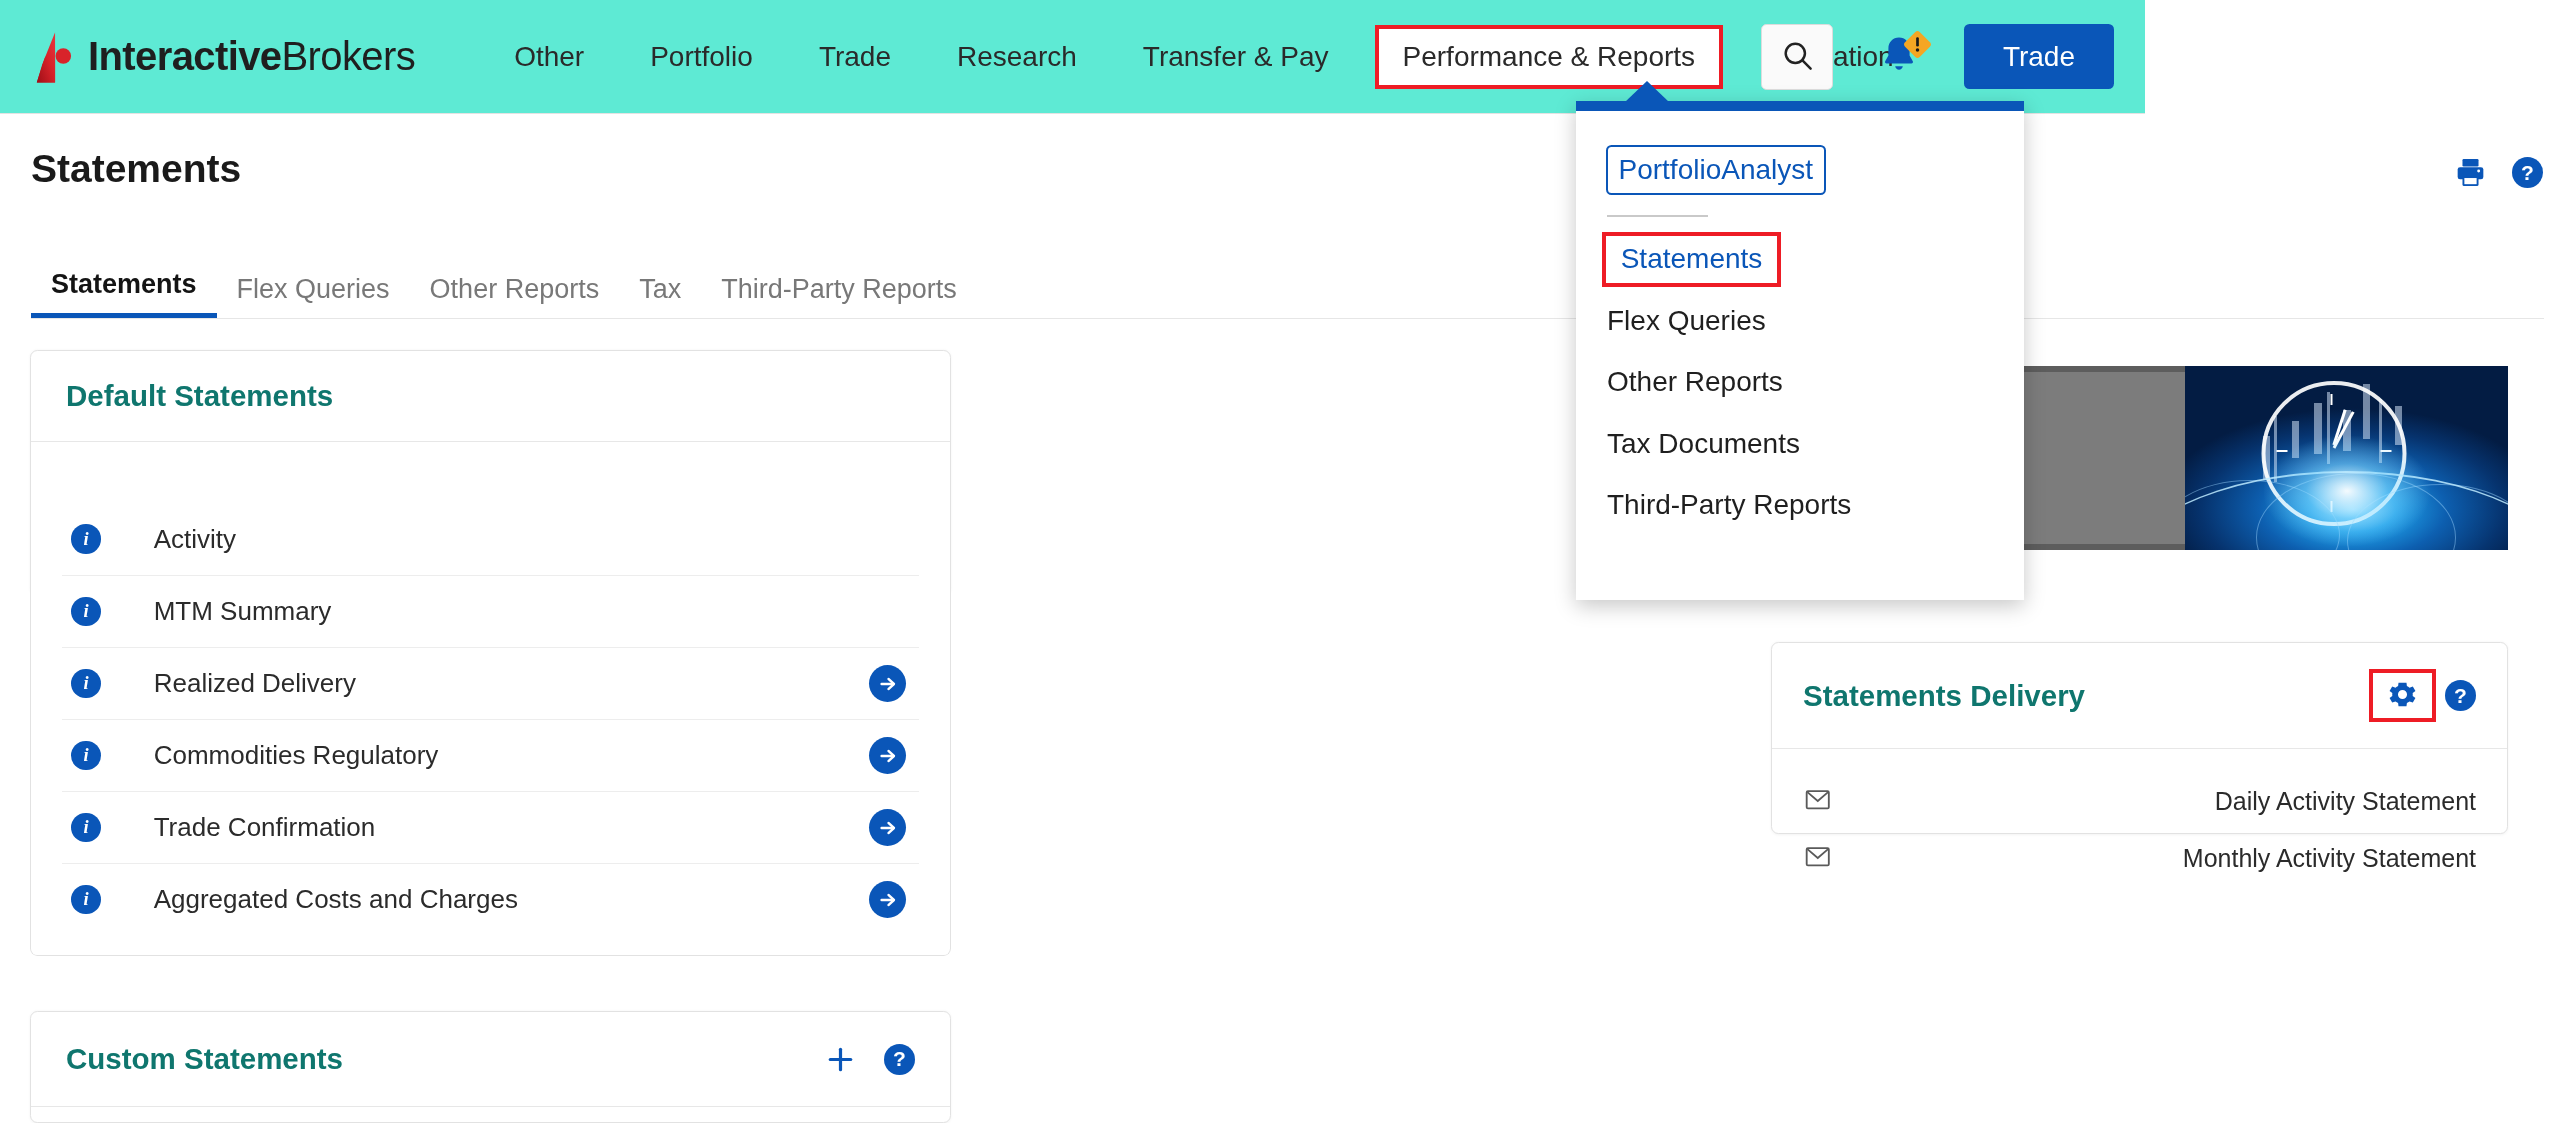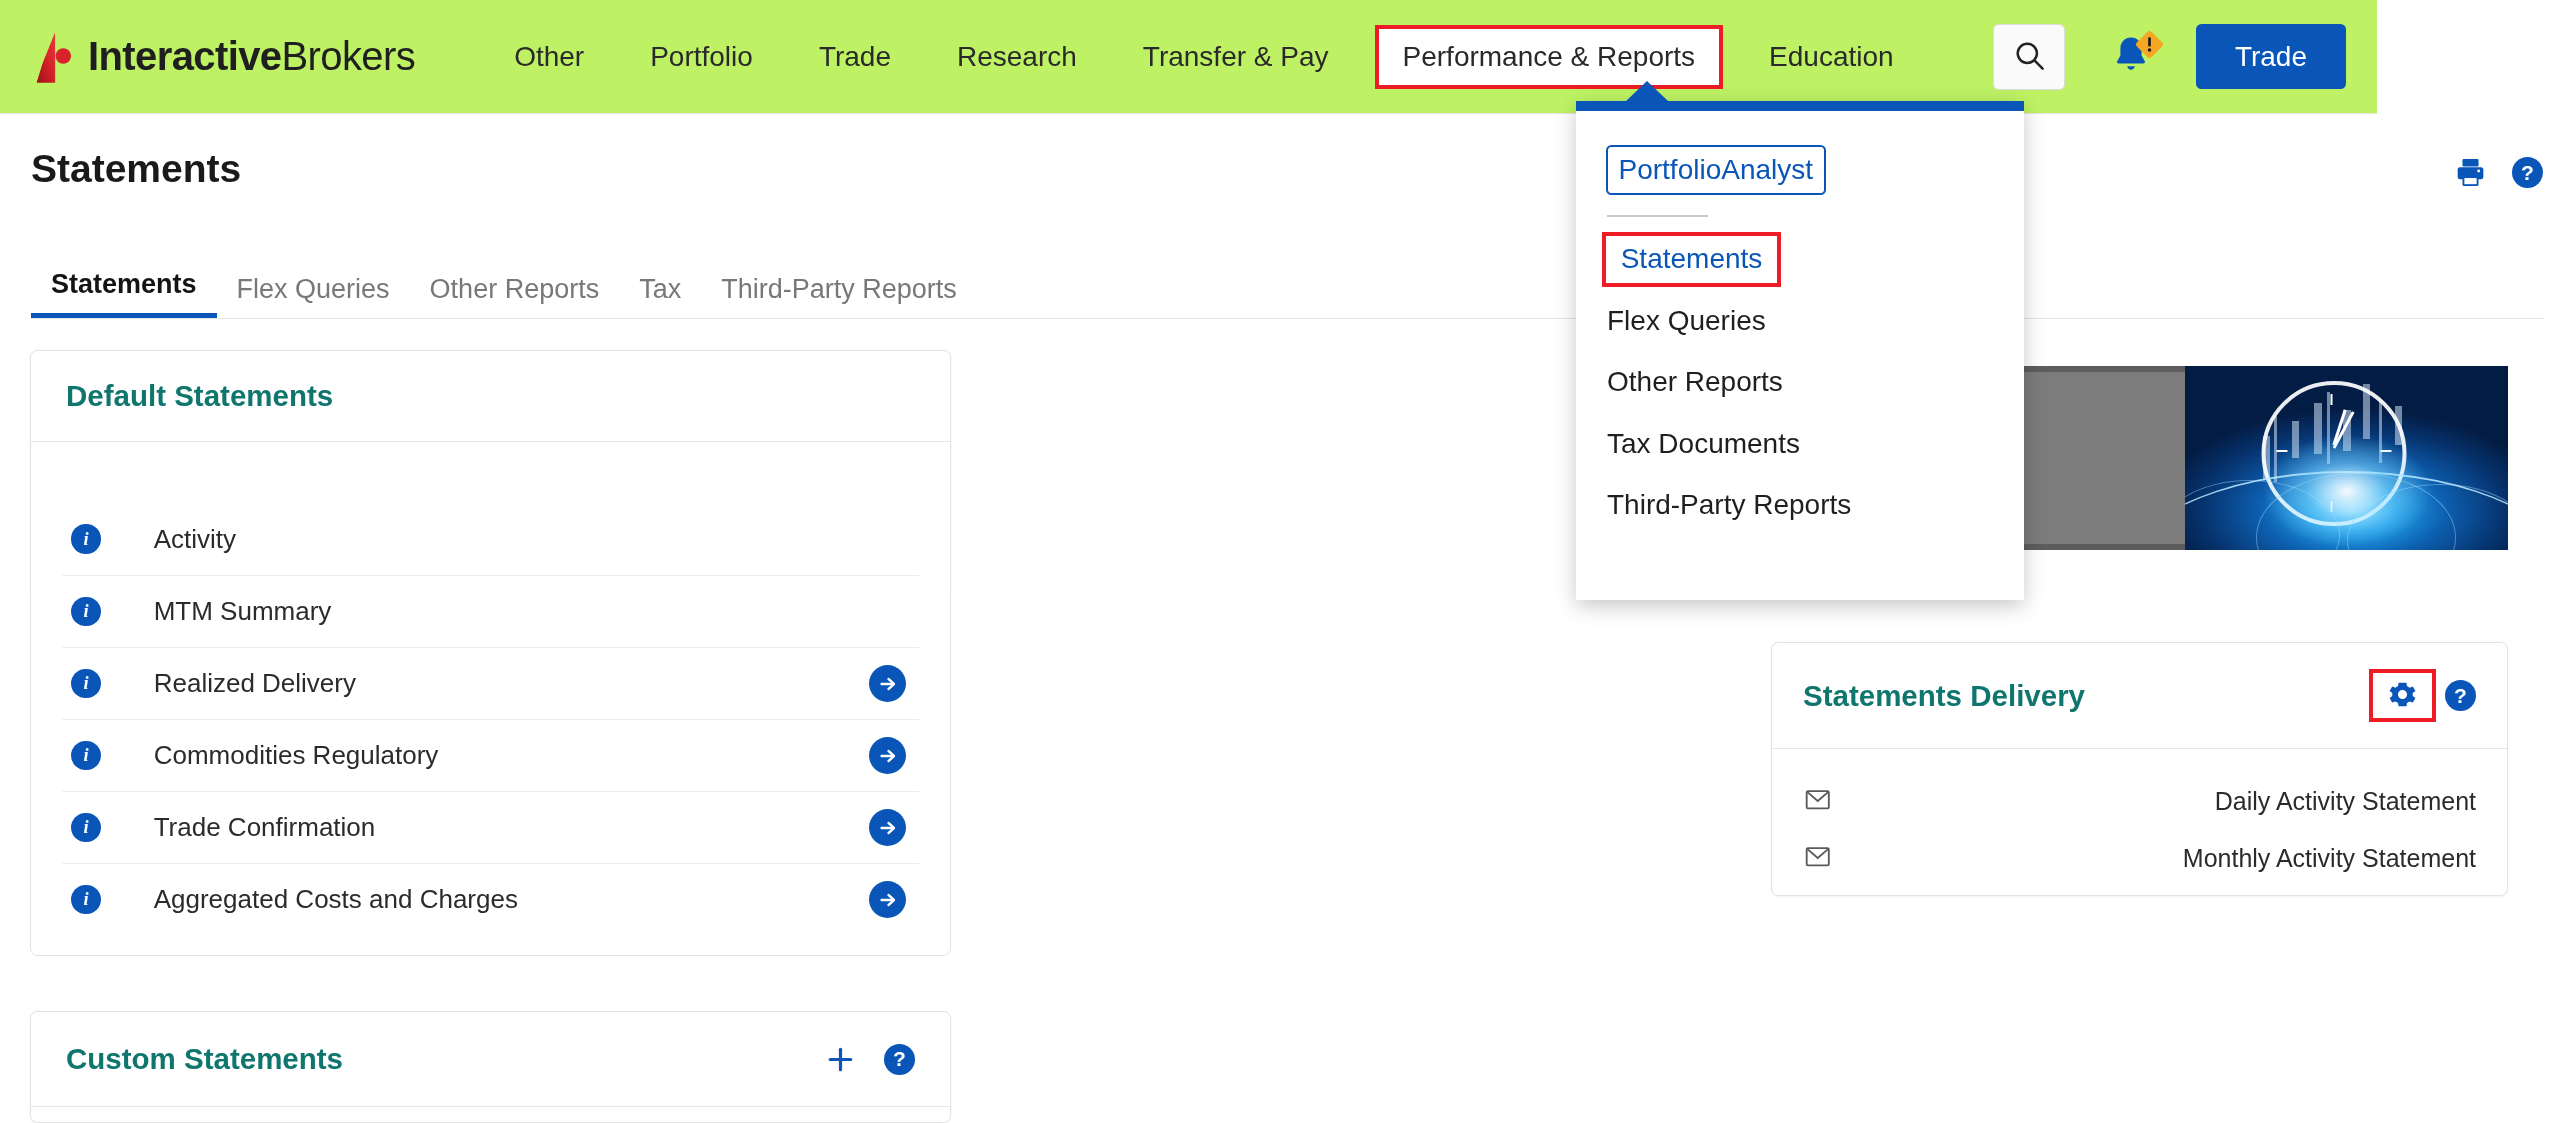--- a/index.html
+++ b/index.html
@@ -6,22 +6,22 @@
   html, body {
     width: 2576px; height: 1123px;
     background: #ffffff;
     font-family: "Liberation Sans", sans-serif;
     overflow: hidden;
   }
 
   
   .topnav {
     position: absolute; top: 0; left: 0;
-    width: 2377px; height: 114px;
-    background: #bef264;
+    width: 2145px; height: 114px;
+    background: #5eead4;
     border-bottom: 0.9px solid #e3e3e3;
     display: flex; align-items: center;
     z-index: 40;
   }
   .logo-wrap { display: flex; align-items: center; margin-left: 35px; }
   .logo-mark { width: 42px; height: 52px; position: relative; margin-right: 11px; }
   .logo-text { font-size: 40px; letter-spacing: -0.6px; color: #1f1f1f; white-space: nowrap; }
   .logo-text b { font-weight: 700; }
   .logo-text span.light { font-weight: 400; }
 
@@ -181,21 +181,21 @@
   .ad-glow {
     position: absolute; left: 50%; bottom: 2%; width: 166px; height: 110px;
     transform: translateX(-50%);
     background: radial-gradient(ellipse at center, rgba(255,255,255,0.95) 0%, rgba(140,220,255,0.5) 35%, rgba(0,0,0,0) 72%);
   }
   .ad-bottombar { position: absolute; left: 0; bottom: 0; width: 414px; height: 6.4px; background: #5d5d5d; }
   .ad-topbar { position: absolute; left: 0; top: 0; width: 414px; height: 6.4px; background: #5d5d5d; }
 
   
   #delivery-card {
-    position: absolute; top: 642px; left: 1771px; width: 737px; height: 254px;
+    position: absolute; top: 642px; left: 1771px; width: 737px; height: 192px;
   }
   #delivery-card .card-head { padding: 26px 31px; }
   .gear-redbox { border: 4.6px solid #ee1c25; padding: 4.6px 13px; display: flex; align-items: center; }
   .delivery-body { padding: 24px 31px; }
   .delivery-row {
     display: flex; align-items: center; height: 57px; cursor: pointer; justify-content: space-between;
   }
   .delivery-label { font-size: 25px; color: #2b2b2b; margin-left: 20px; }
   .help-circle {
     width: 31px; height: 31px; border-radius: 50%; background: #0a56b8;

